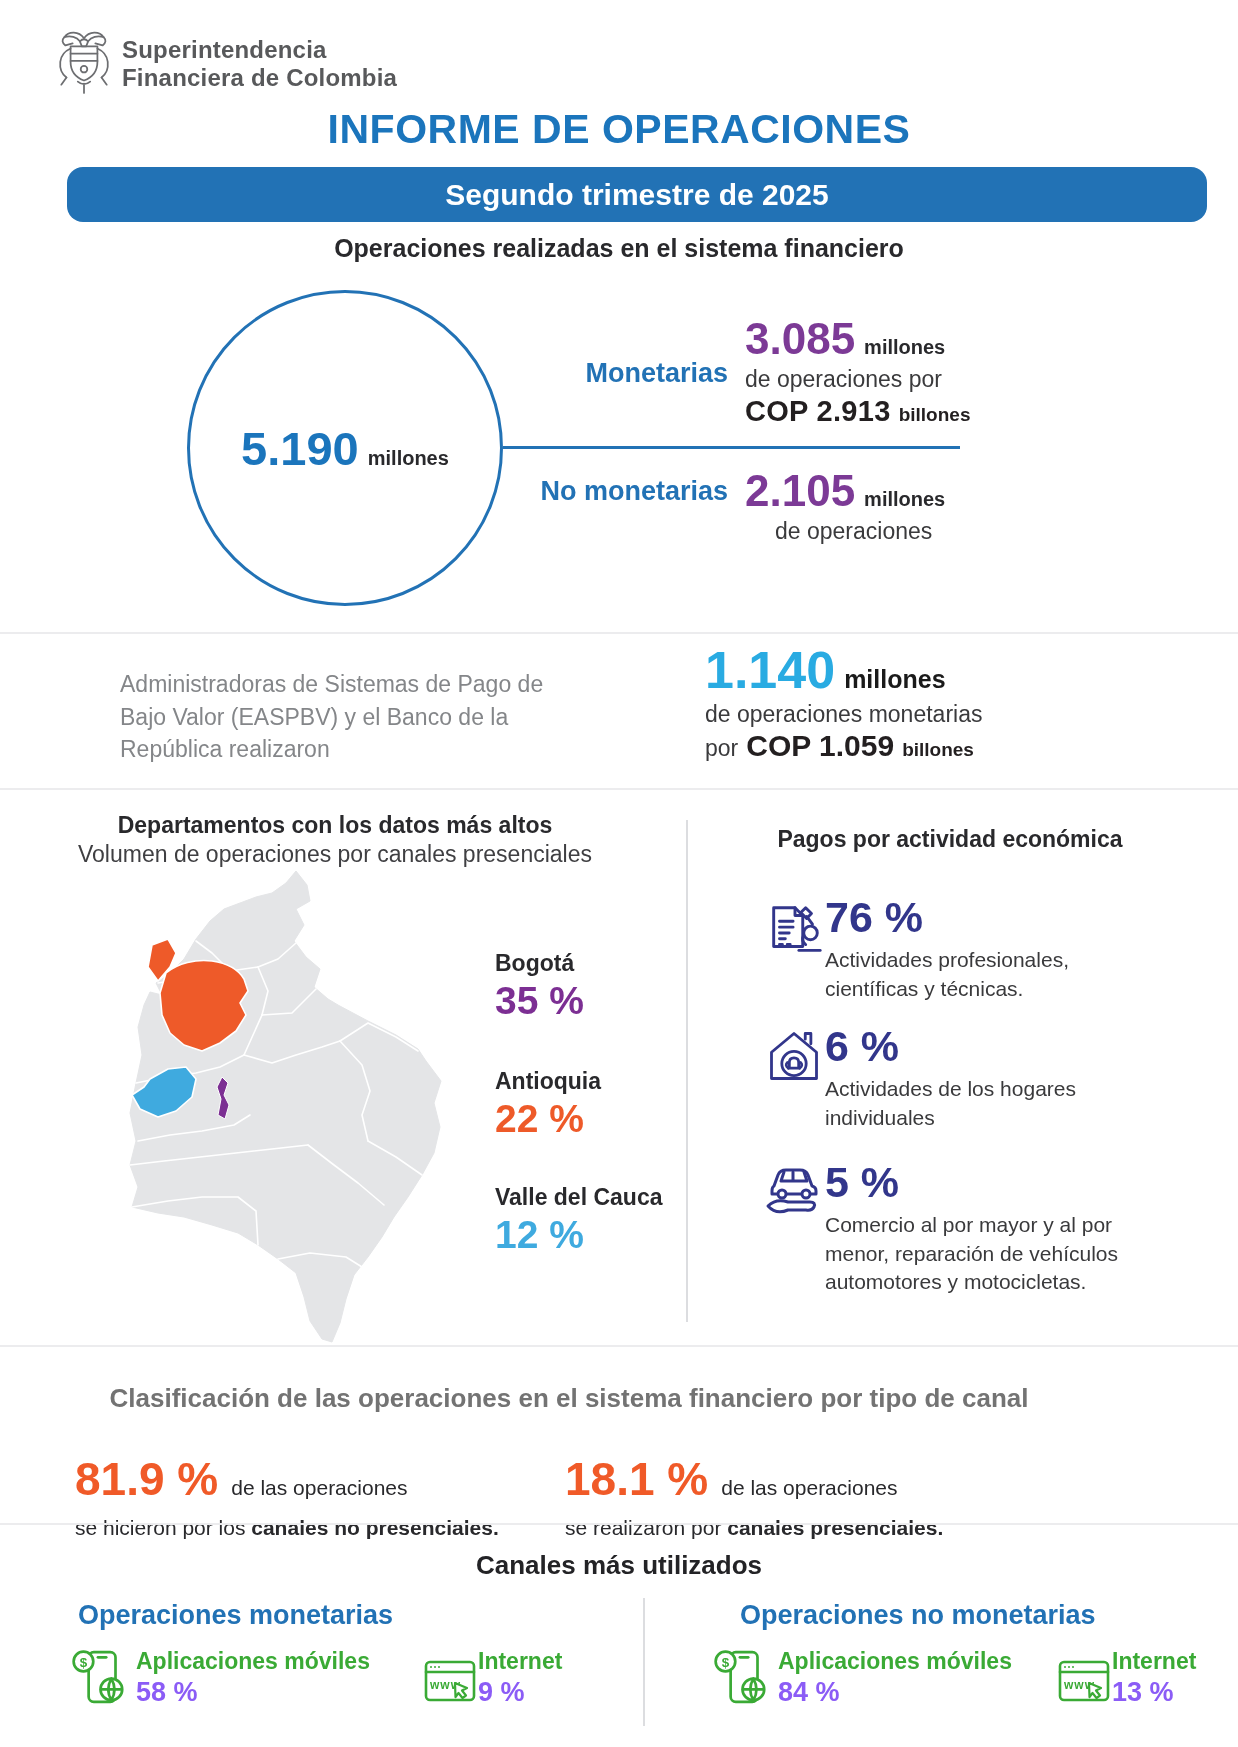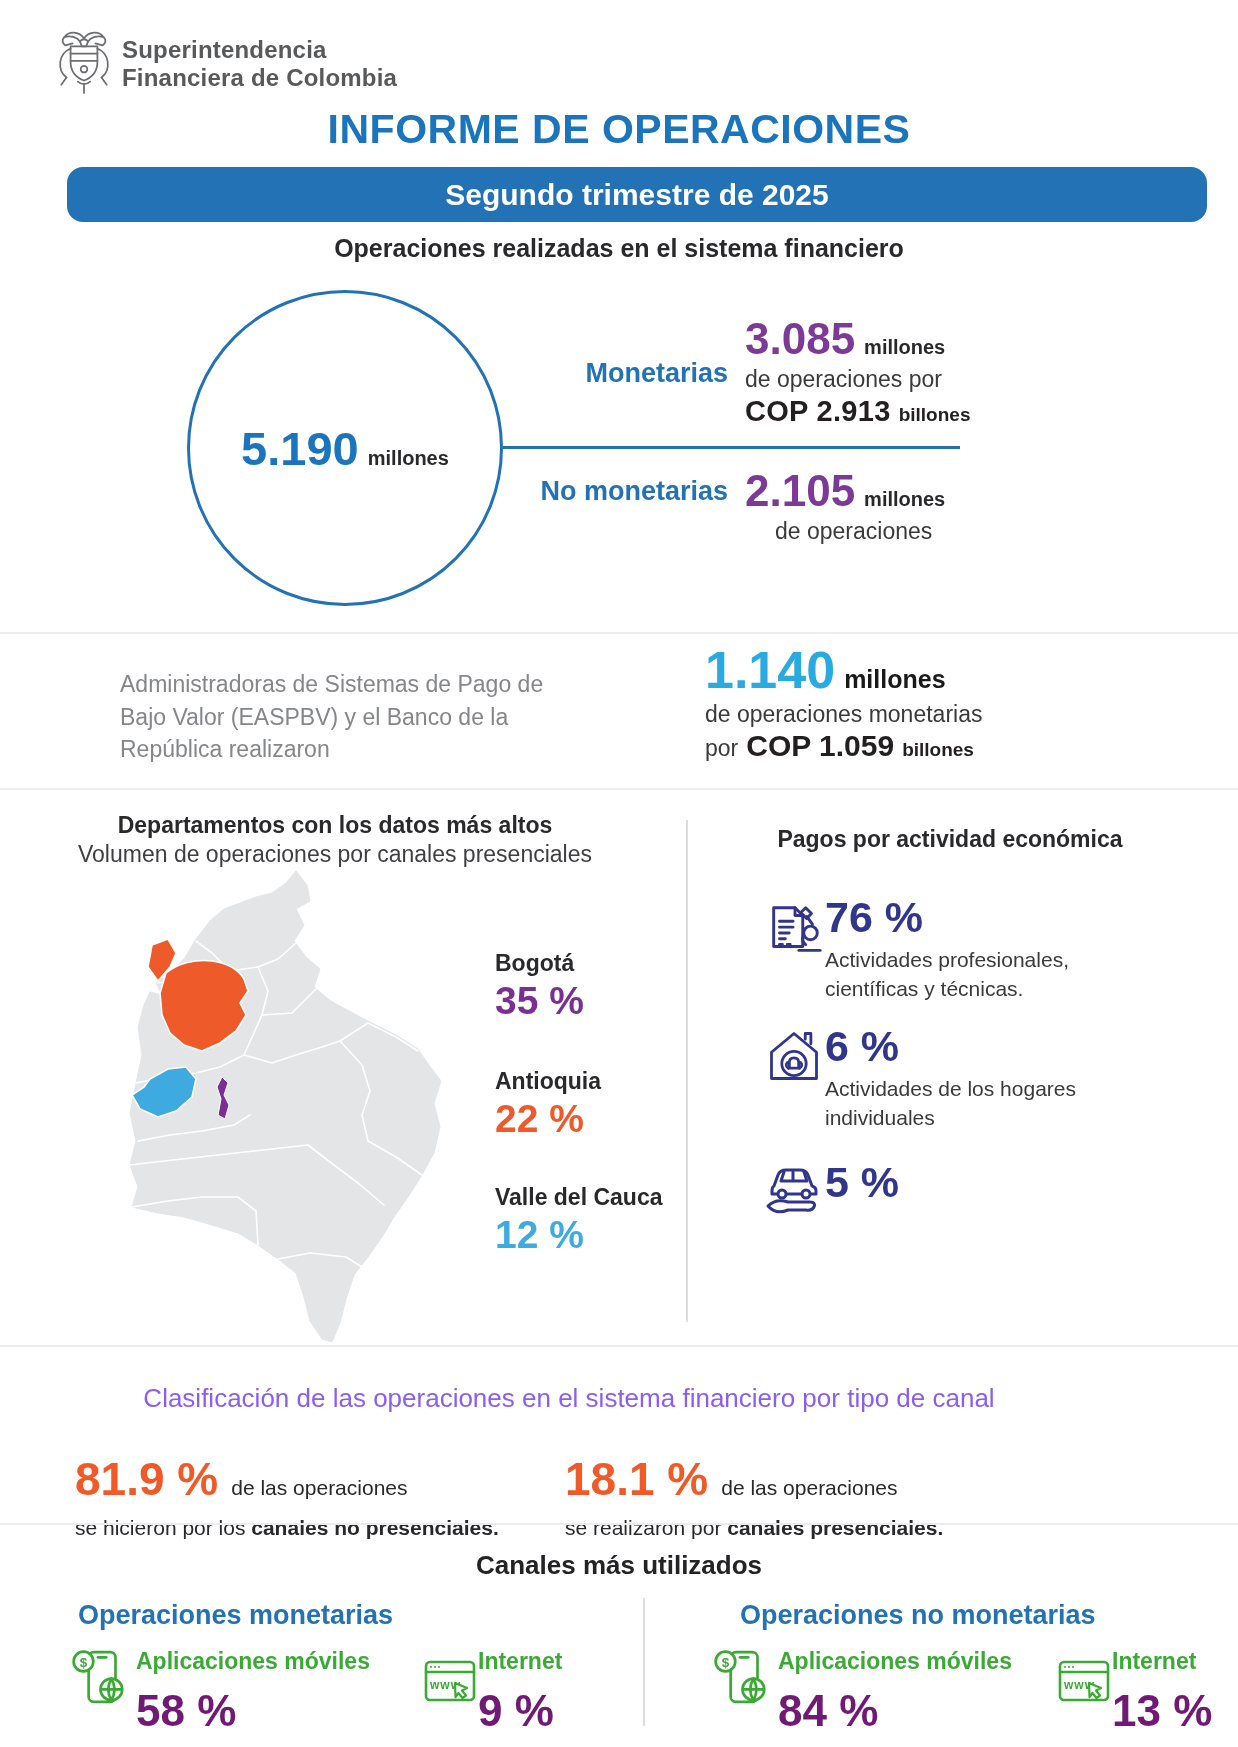--- a/index.html
+++ b/index.html
@@ -51,32 +51,32 @@
   .dept-label{font-size:23px;font-weight:bold;color:#29292c;}
   .dept-value{font-size:39px;font-weight:bold;margin-top:2px;}
   .c-purple{color:#7c2f93;} .c-orange{color:#ee5a29;} .c-sky{color:#3faadf;}
 
   
   .activity-title{left:700px;top:826px;width:500px;text-align:center;font-size:23px;font-weight:bold;color:#29292c;}
   .act-value{font-size:43px;font-weight:bold;color:#32368b;}
   .act-desc{font-size:21px;line-height:1.36;color:#3a3a3c;margin-top:4px;}
 
   
-  .class-title{left:0;top:1383px;width:1138px;text-align:center;font-size:26px;font-weight:normal;color:#8b5cf6;}
+  .class-title{left:0;top:1383px;width:1138px;text-align:center;font-size:26px;font-weight:bold;color:#737373;}
   .class-row{display:flex;align-items:baseline;gap:13px;margin-top:32px;}
   .class-pct{font-size:46px;font-weight:bold;color:#f05a28;}
   .class-inline{font-size:21px;color:#29292c;}
   .class-line2{font-size:21px;color:#29292c;margin-top:10px;}
   .bold{font-weight:bold;}
 
   
   .chan-title{left:0;top:1550px;width:1238px;text-align:center;font-size:26px;font-weight:bold;color:#232326;}
   .chan-col-title{font-size:27px;font-weight:bold;color:#2272b5;}
   .chan-label{font-size:23px;font-weight:bold;color:#3aaa35;}
-  .chan-value{font-size:44px;font-weight:800;color:#701a75;margin-top:11px;}
+  .chan-value{font-size:27px;font-weight:800;color:#8b5cf6;margin-top:2px;}
   .icon{display:block;}
   svg text{font-family:"Liberation Sans",sans-serif;}
 </style>
 </head>
 <body>
 
 <div class="page">
 
   <svg class="abs icon" style="left:52px;top:27px;" width="64" height="72" viewBox="0 0 62 68" fill="none" stroke="#6d6e71" stroke-width="1.7" stroke-linecap="round" stroke-linejoin="round">
     <path d="M31,10 C26,3 16,3 12,9 C18,7 24,9 27,13 M31,10 C36,3 46,3 50,9 C44,7 38,9 35,13"></path>
@@ -229,20 +229,21 @@
 
   <svg class="abs icon" style="left:762px;top:1160px;" width="64" height="58" viewBox="0 0 64 58" fill="none" stroke="#32368b" stroke-width="3" stroke-linecap="round" stroke-linejoin="round">
     <path d="M12,26 L16,15 Q18,10 24,10 H38 Q44,10 46,15 L50,26 Q54,27 54,31 V34 H10 V31 Q10,27 12,26 Z"></path>
     <path d="M22,12 L19,21 H45 L42,12 M31,12 V21"></path>
     <circle cx="20" cy="34" r="4" fill="#fff"></circle>
       <circle cx="44" cy="34" r="4" fill="#fff"></circle>
     <path d="M6,46 Q14,38 26,42 H48 Q54,42 52,47 Q50,51 44,50 H26 Q14,55 6,46 Z"></path>
   </svg>
   <div class="abs" style="left:825px;top:1158px;">
     <div class="act-value">5 %</div>
+    <div class="act-desc" style="width:330px;">Comercio al por mayor y al por menor, reparación de vehículos automotores y motocicletas.</div>
   </div>
 
   <div class="sep" style="top:1345px;"></div>
 
   <div class="abs class-title">Clasificación de las operaciones en el sistema financiero por tipo de canal</div>
 
   <div class="abs" style="left:75px;top:1420px;">
     <div class="class-row">
       <span class="class-pct">81.9 %</span>
       <span class="class-inline">de las operaciones</span>

